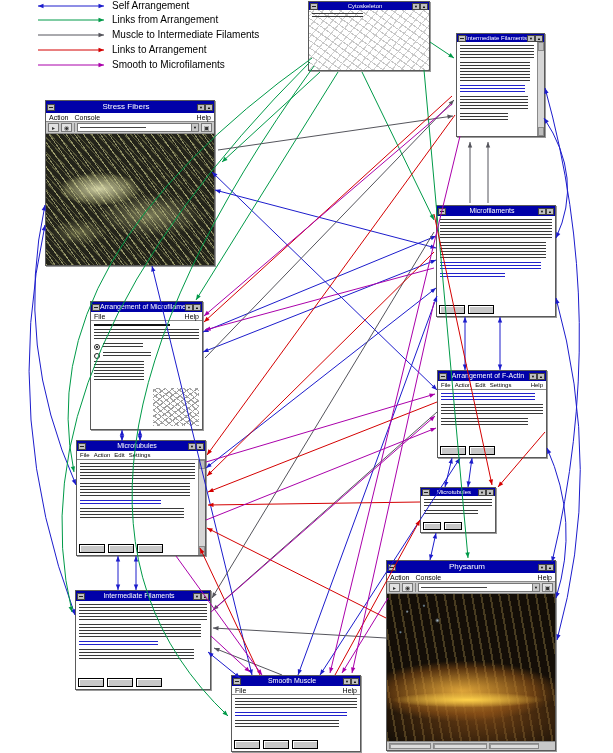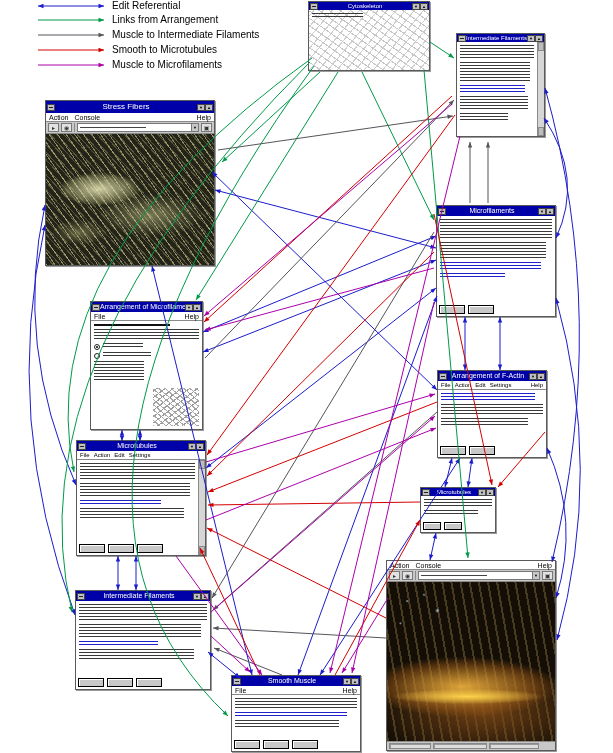--- a/index.html
+++ b/index.html
@@ -85,25 +85,25 @@
   .radiorow{display:flex;align-items:center;gap:3px;margin:2px 0}
   .radio{width:6px;height:6px;border:1px solid #222;border-radius:50%;position:relative;flex:0 0 auto;background:#fff}
   .radio.sel:after{content:"";position:absolute;left:1px;top:1px;width:2px;height:2px;border-radius:50%;background:#000}
   .rlabel{height:4px;flex:0 0 auto}
 </style>
 </head>
 <body>
 
 <div id="canvas">
 
-  <div class="leglabel" style="top:0px">Edit Referential</div>
+  <div class="leglabel" style="top:0px">Self Arrangement</div>
   <div class="leglabel" style="top:14px">Links from Arrangement</div>
   <div class="leglabel" style="top:29px">Muscle to Intermediate Filaments</div>
-  <div class="leglabel" style="top:44px">Smooth to Microtubules</div>
-  <div class="leglabel" style="top:59px">Muscle to Microfilaments</div>
+  <div class="leglabel" style="top:44px">Links to Arrangement</div>
+  <div class="leglabel" style="top:59px">Smooth to Microfilaments</div>
 
   <div class="win" style="left:308px;top:1px;width:122px;height:70px">
     <div class="tbar small">
       <span class="sys"></span>
       <span class="tt">Cytoskeleton</span>
       <span class="mm">▼</span>
       <span class="mm">▲</span>
     </div>
     <div class="fill sketch light">
       <div class="stripes" style="height:5px;width:45%"></div>
@@ -304,20 +304,26 @@
       <div class="stripes" style="height:8px;width:85%"></div>
       <div class="btnrow">
         <span class="btn"></span>
         <span class="btn"></span>
         <span class="btn"></span>
       </div>
     </div>
   </div>
 
   <div class="win" style="left:386px;top:560px;width:170px;height:191px">
+    <div class="tbar big">
+      <span class="sys"></span>
+      <span class="tt">Physarum</span>
+      <span class="mm">▼</span>
+      <span class="mm">▲</span>
+    </div>
     <div class="menubar">
       <span class="mi">Action</span>
       <span class="mi">Console</span>
       <span class="mi help">Help</span>
     </div>
     <div class="toolbar">
       <span class="ticon">▸</span>
       <span class="ticon">◉</span>
       <span class="tsep"></span>
       <span class="combo">

